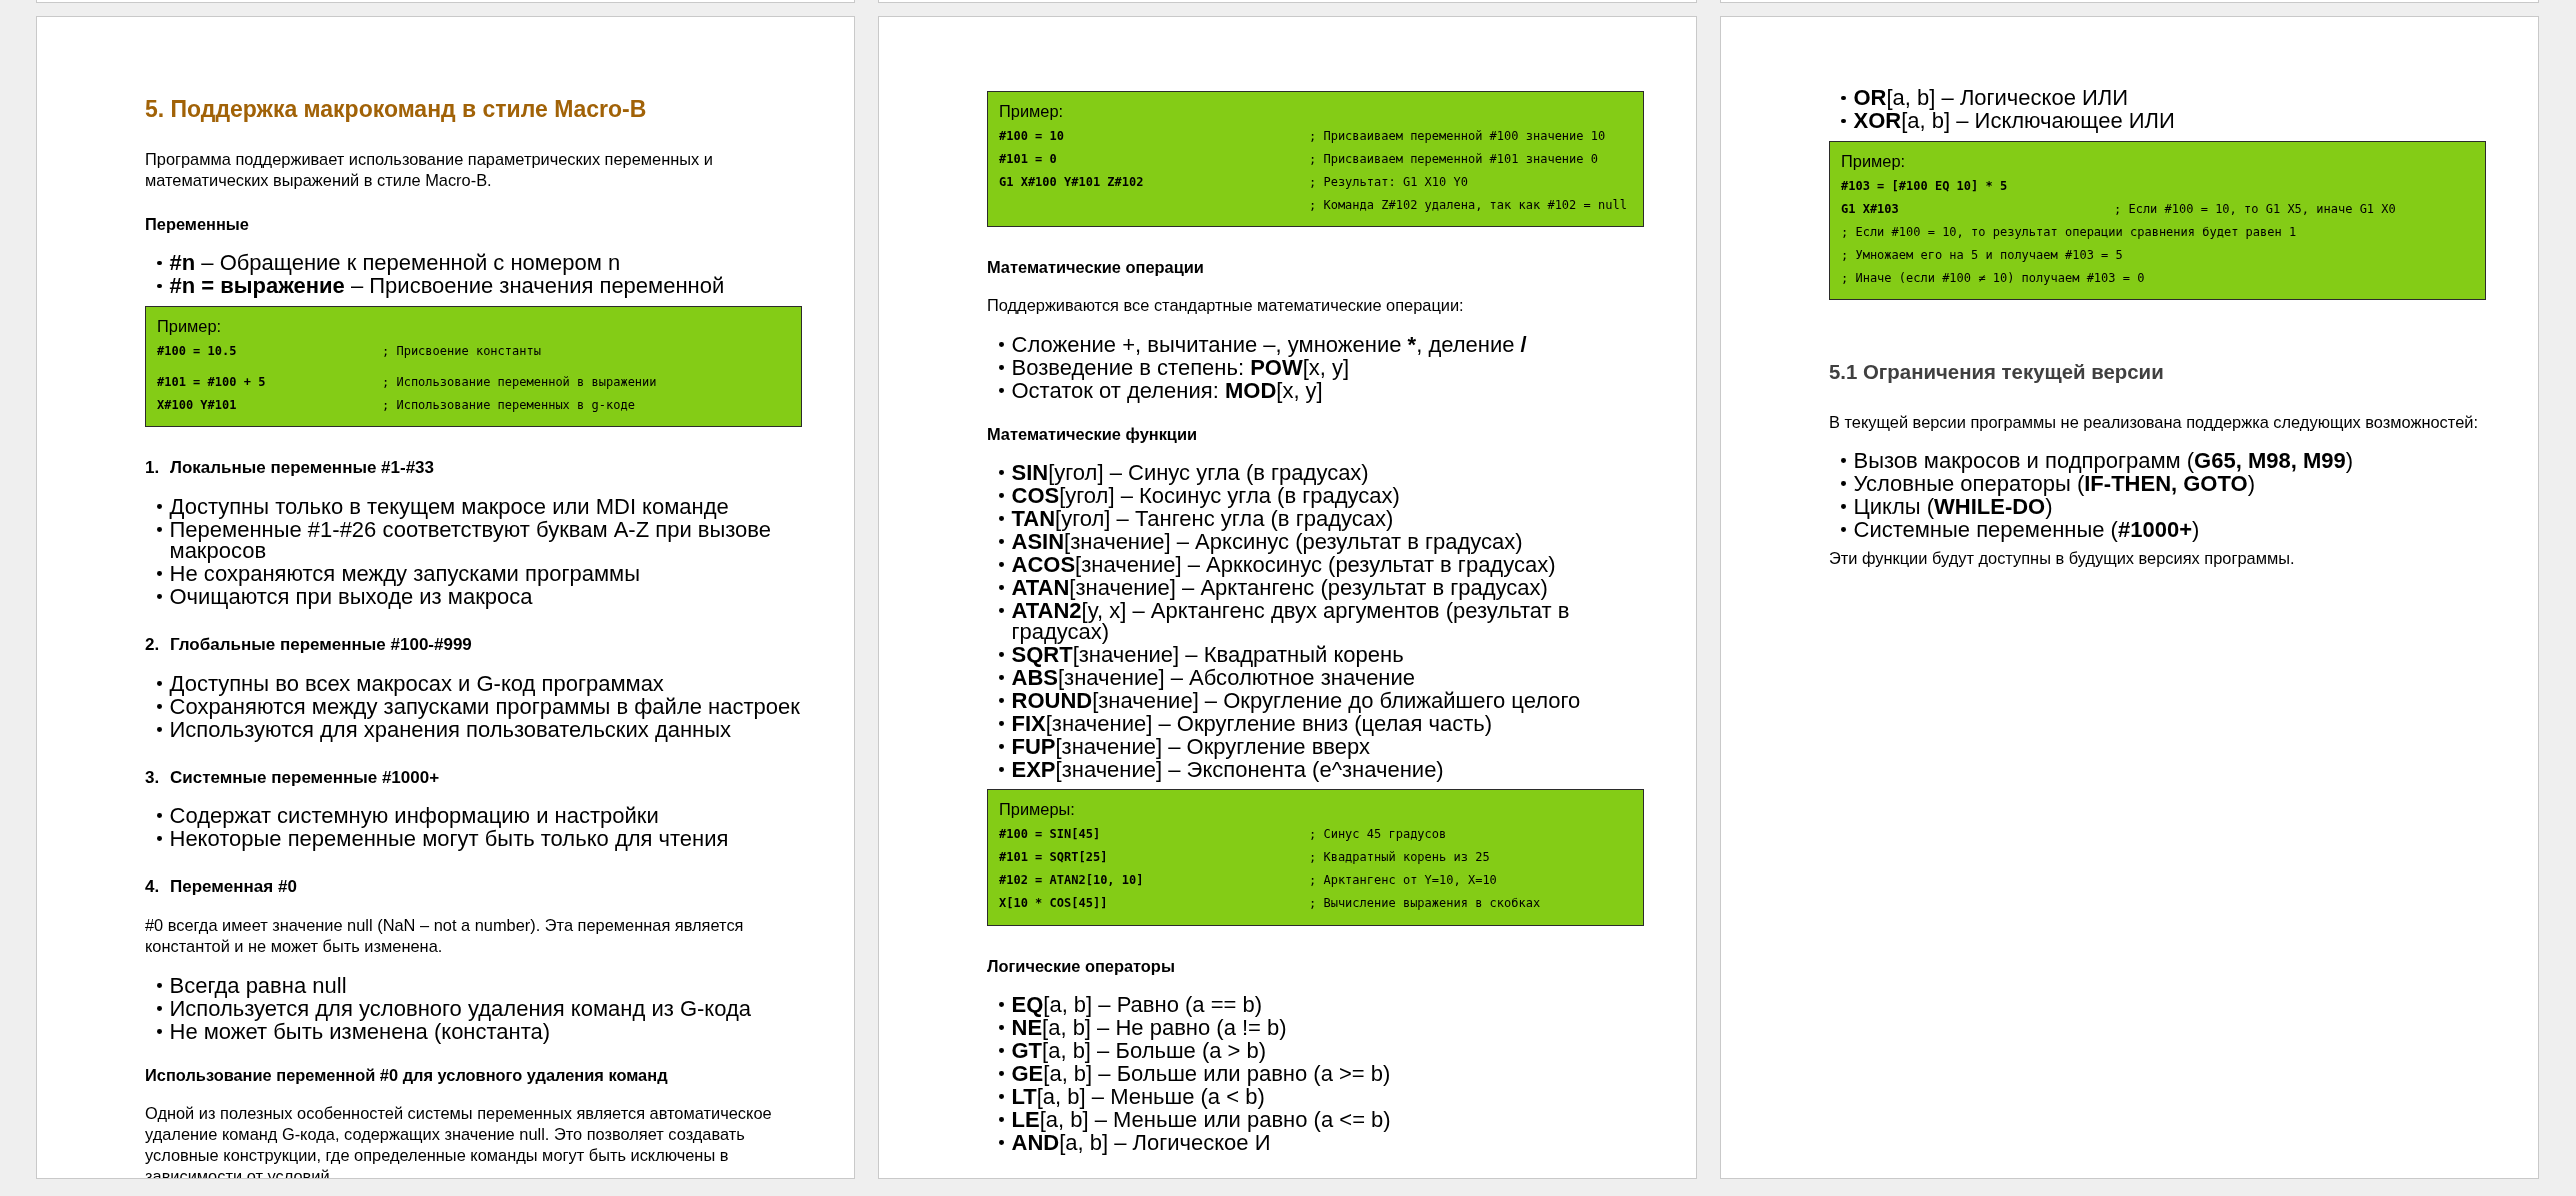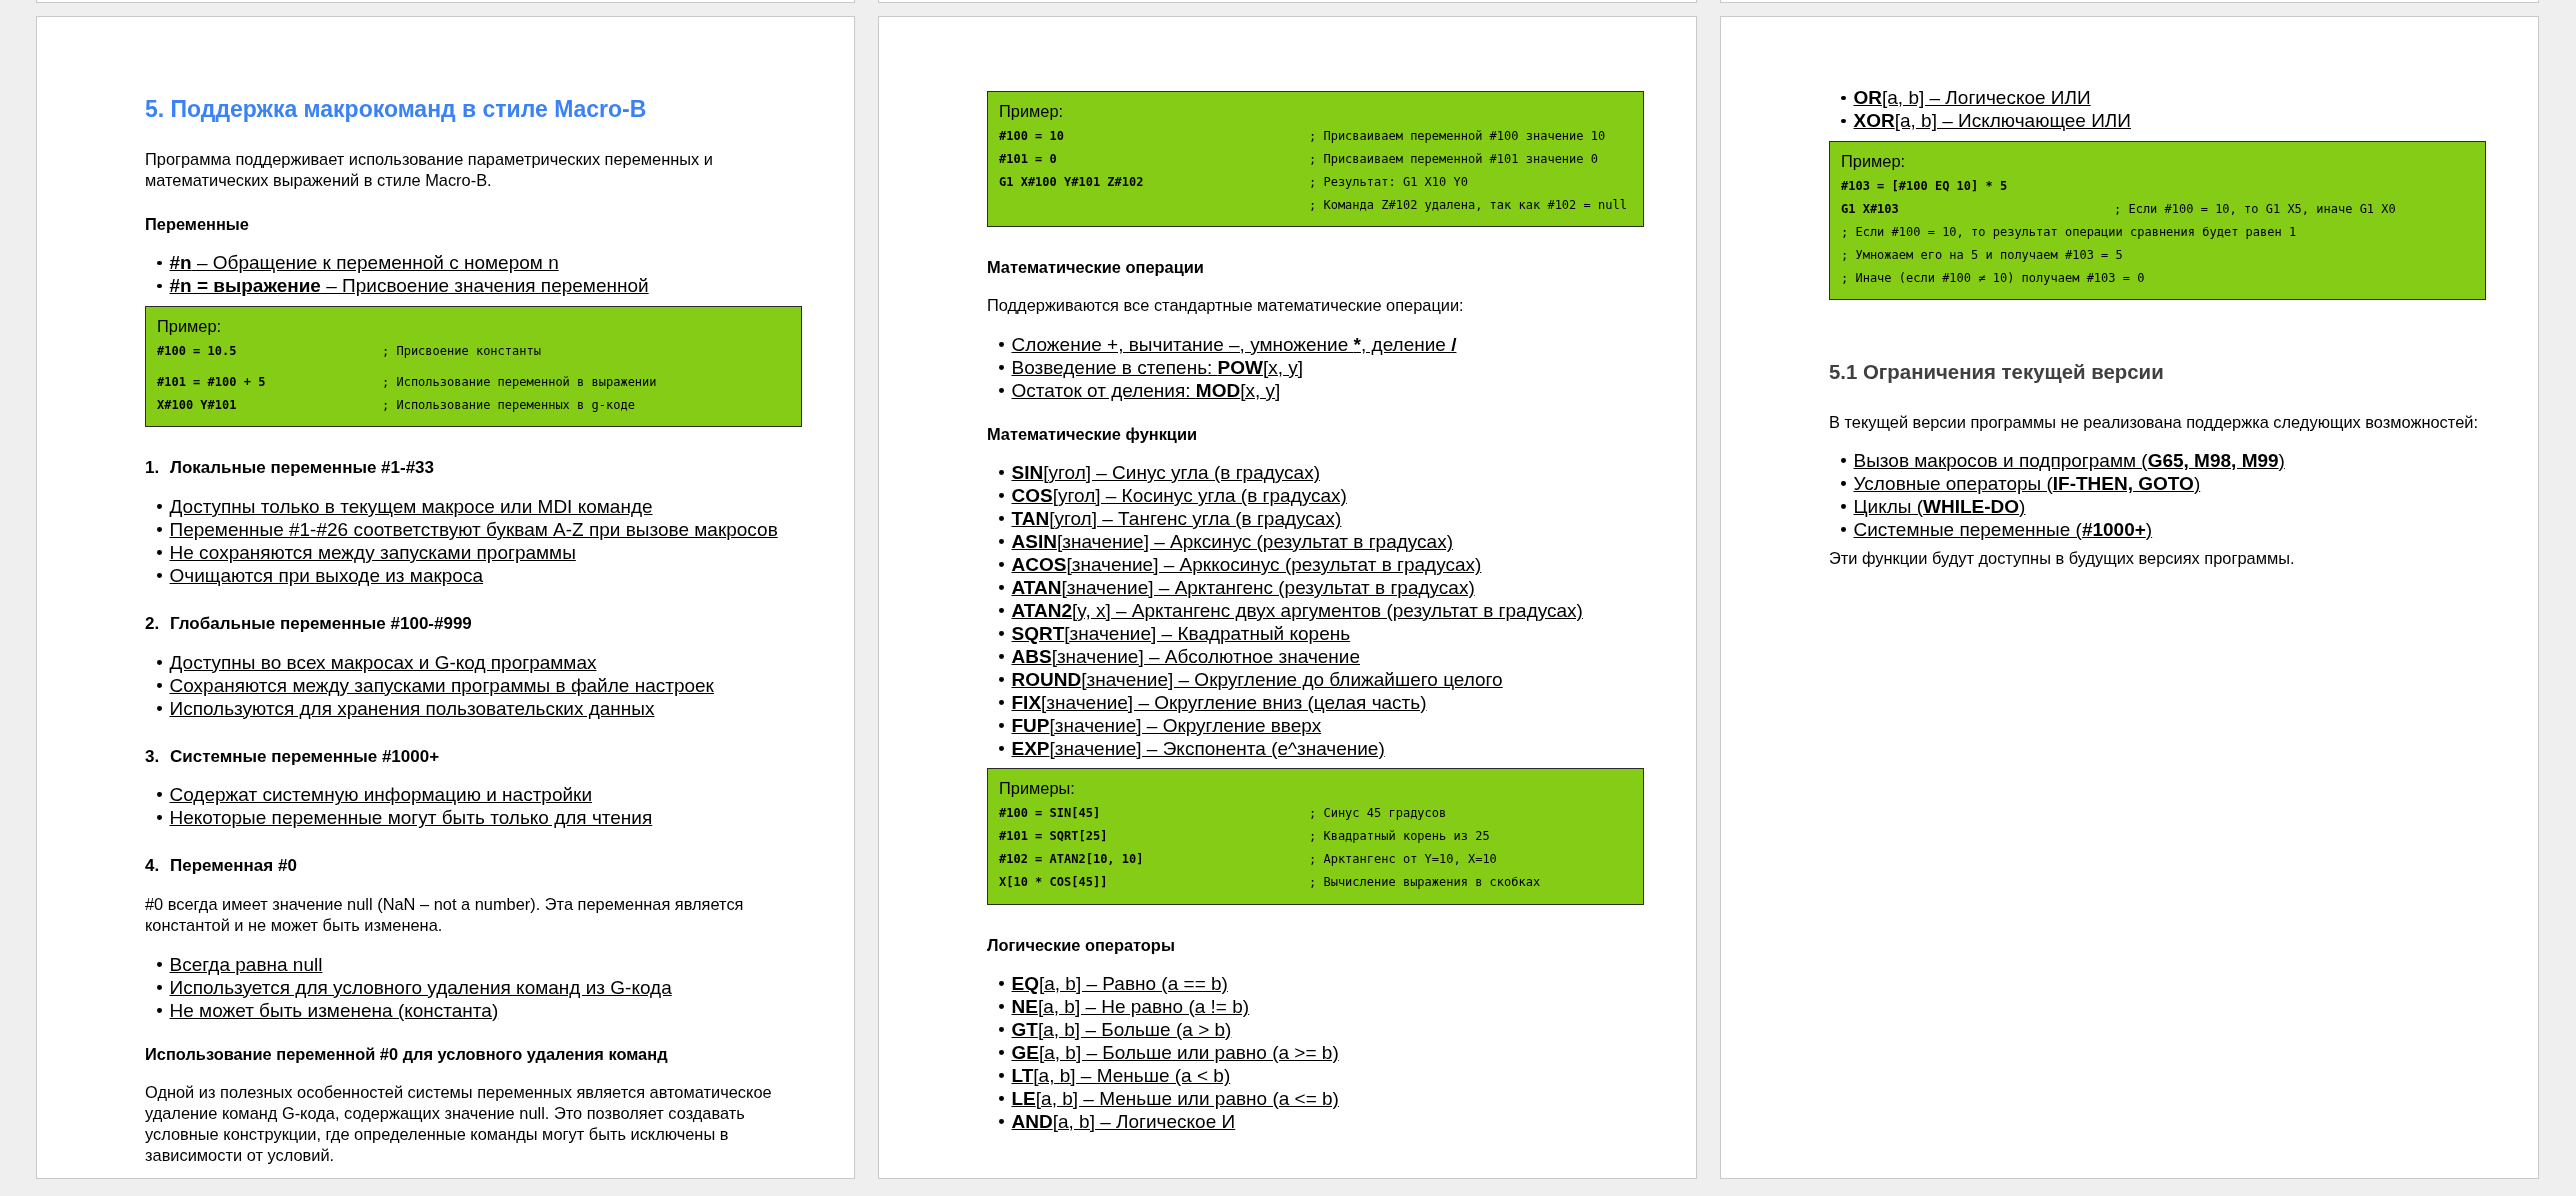--- a/index.html
+++ b/index.html
@@ -18,21 +18,21 @@
   }
   .page {
     position: absolute; top: 16.4px; height: 1163px; width: 819px;
     background: #fff; border: 0.7px solid #c9c9c9;
     box-sizing: border-box;
     padding: 68px 52px 27px 108px;
     overflow: hidden;
   }
   .h1 {
     font-size: 23px; line-height: 27px; font-weight: 600;
-    color: #3b82f6; margin: 11px 0 26px;
+    color: #a16207; margin: 11px 0 26px;
   }
   .h2 {
     font-size: 20.4px; line-height: 24.5px; font-weight: 600;
     color: #404040; margin: 60px 0 27px;
   }
   .h3 {
     font-size: 16.4px; line-height: 20.4px; font-weight: 700;
     margin: 23px 0 17.7px;
   }
   .numbered {
@@ -41,23 +41,22 @@
   }
   .numbered .num { display: inline-block; min-width: 25px; }
   .para {
     font-size: 16.4px; line-height: 21px;
     margin: 0 0 17.7px;
   }
   .bullets { list-style: none; margin: 1.4px 0 8.2px; padding: 0; }
   .bullets li {
     position: relative;
     padding-left: 24.5px;
-    font-size: 19px; line-height: 21px;
+    font-size: 22px; line-height: 21px;
     margin: 2px 0;
-    text-decoration: underline;
   }
   .bullets li::before {
     content: "";
     position: absolute; left: 12.3px; top: 8.2px;
     width: 4.8px; height: 4.8px; border-radius: 50%;
     background: #000;
   }
   .b { font-weight: 700; }
   .codebox {
     background: #84cc16;

